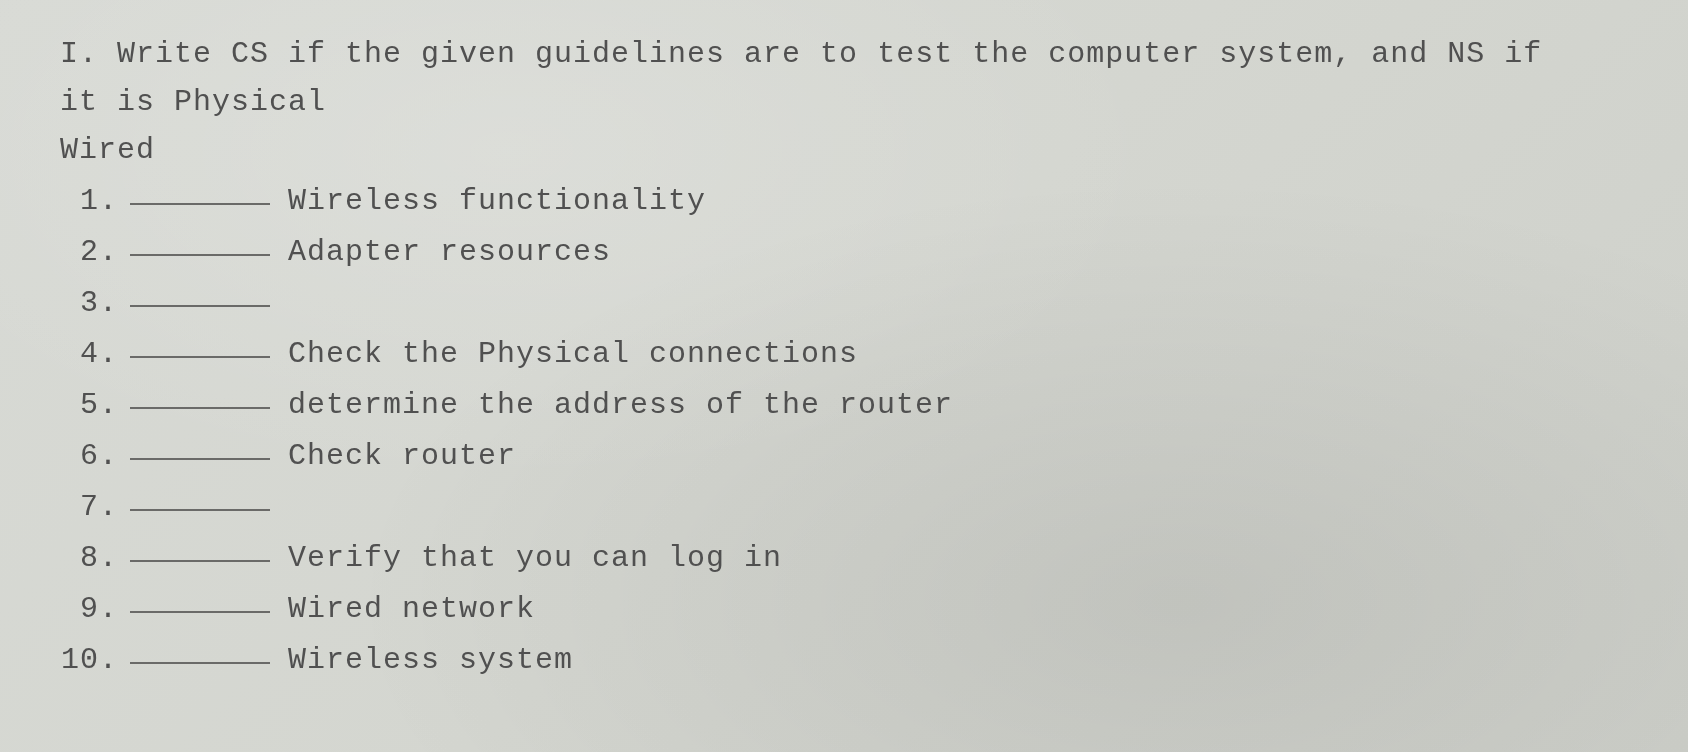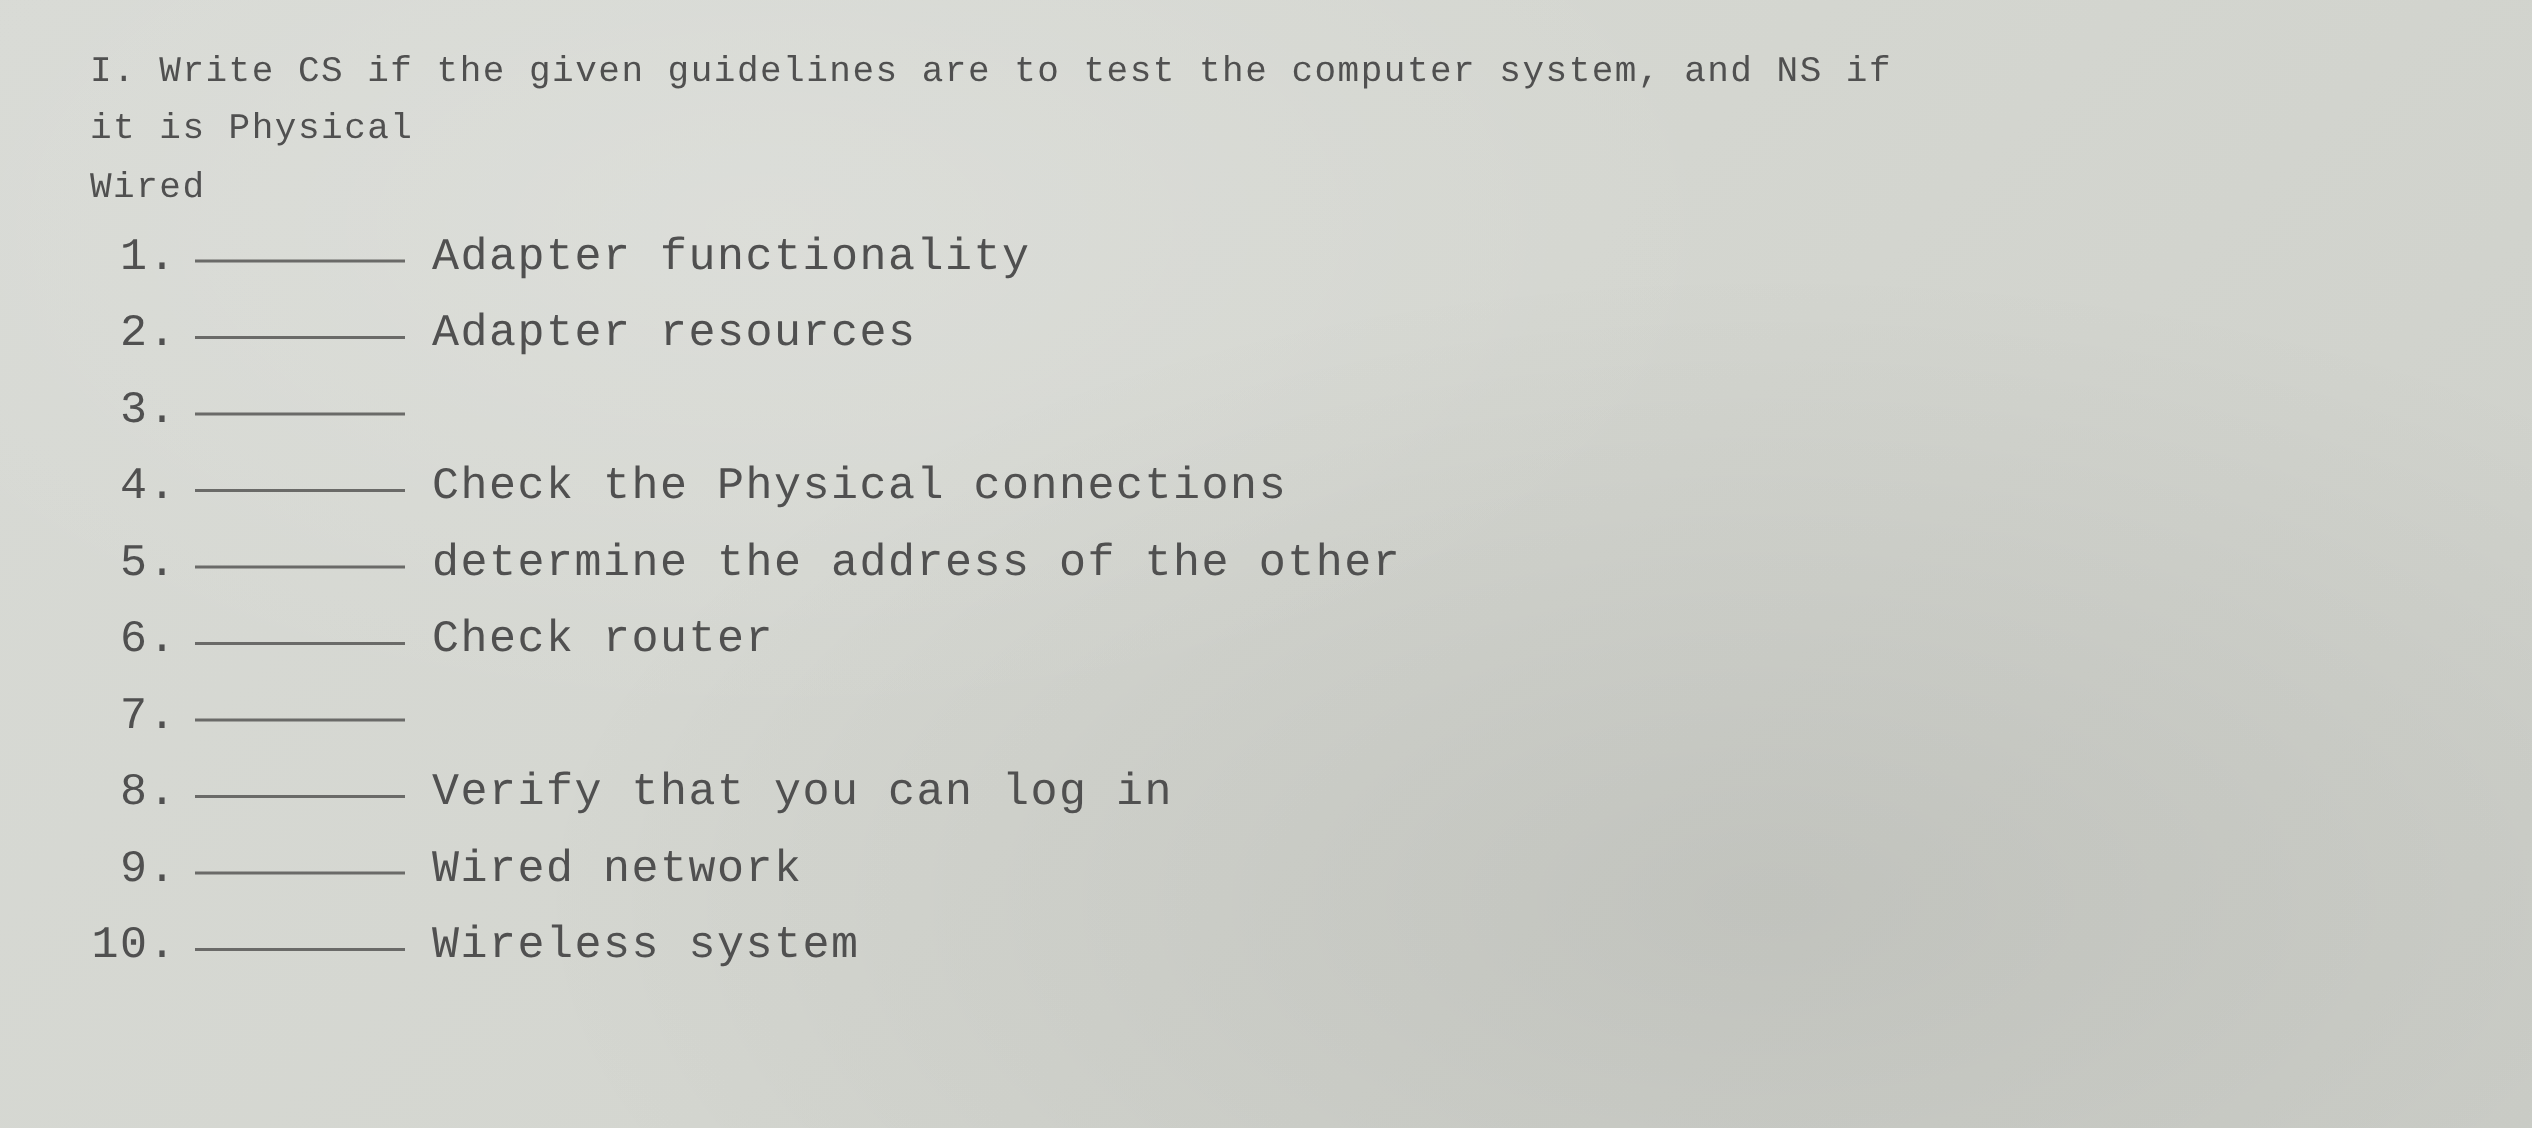--- a/index.html
+++ b/index.html
@@ -25,21 +25,21 @@
       bottom: 0;
       background: radial-gradient(ellipse at 30% 20%, rgba(255,255,255,0.15) 0%, transparent 40%),
                   radial-gradient(ellipse at 70% 80%, rgba(0,0,0,0.08) 0%, transparent 50%);
       pointer-events: none;
     }
     .content {
       position: relative;
       z-index: 1;
     }
     .instruction-line {
-      font-size: 24px;
+      font-size: 30px;
       line-height: 1.6;
       letter-spacing: 1px;
       color: #505050;
     }
     .question-list {
       margin-top: 2px;
     }
     .question-item {
       display: flex;
       align-items: baseline;
@@ -71,40 +71,40 @@
 
 <div class="content">
   <div class="instruction-line">I. Write CS if the given guidelines are to test the computer system, and NS if</div>
   <div class="instruction-line">it is Physical</div>
   <div class="instruction-line">Wired</div>
 
   <div class="question-list">
     <div class="question-item">
       <span class="question-number">1.</span>
       <span class="blank-line"></span>
-      <span class="question-text">Adapter functionality</span>
+      <span class="question-text">Wireless functionality</span>
     </div>
     <div class="question-item">
       <span class="question-number">2.</span>
       <span class="blank-line"></span>
       <span class="question-text">Adapter resources</span>
     </div>
     <div class="question-item">
       <span class="question-number">3.</span>
       <span class="blank-line"></span>
     </div>
     <div class="question-item">
       <span class="question-number">4.</span>
       <span class="blank-line"></span>
       <span class="question-text">Check the Physical connections</span>
     </div>
     <div class="question-item">
       <span class="question-number">5.</span>
       <span class="blank-line"></span>
-      <span class="question-text">determine the address of the other</span>
+      <span class="question-text">determine the address of the router</span>
     </div>
     <div class="question-item">
       <span class="question-number">6.</span>
       <span class="blank-line"></span>
       <span class="question-text">Check router</span>
     </div>
     <div class="question-item">
       <span class="question-number">7.</span>
       <span class="blank-line"></span>
     </div>

